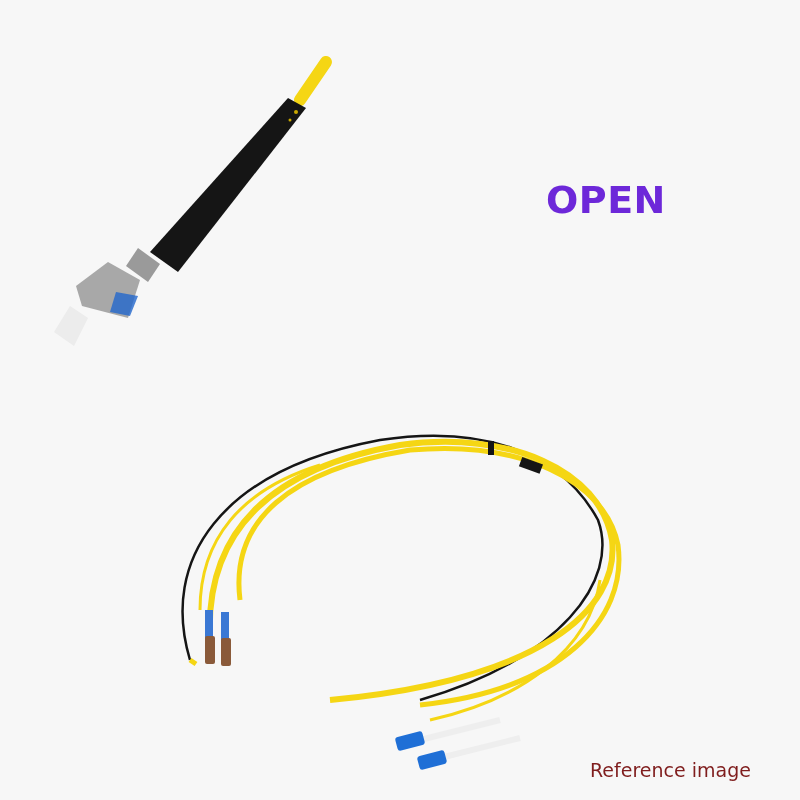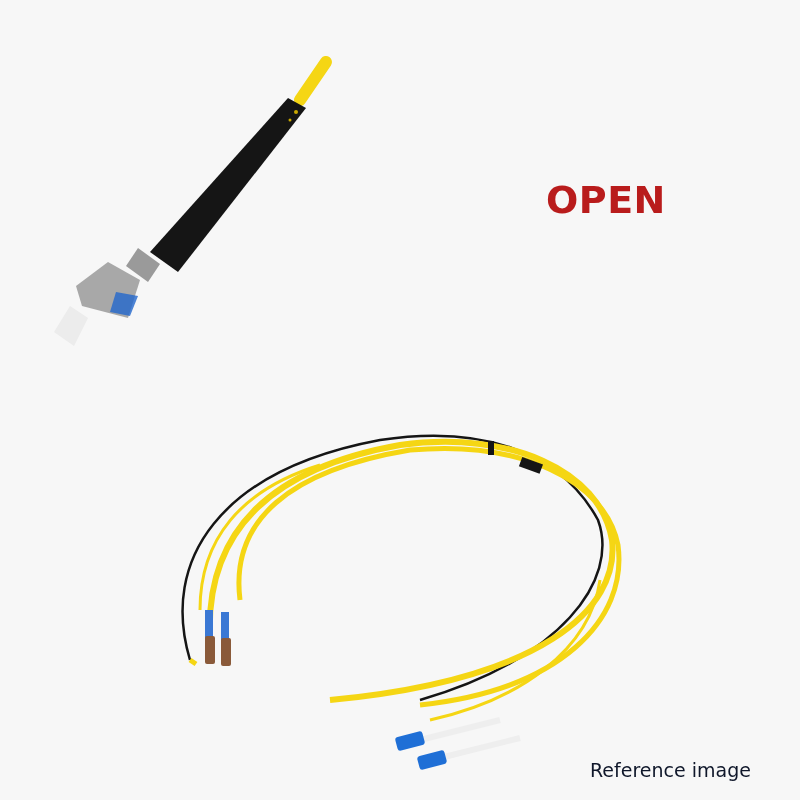--- a/index.html
+++ b/index.html
@@ -1,18 +1,18 @@
 <!DOCTYPE html>
 <html><head>
   <meta charset="utf-8">
   <style>
     html, body { margin: 0; padding: 0; }
     body { width: 800px; height: 800px; background: #f7f7f7; position: relative; overflow: hidden; font-family: "DejaVu Sans", sans-serif; }
-    .open-label { position: absolute; left: 546px; top: 178px; font-size: 38px; font-weight: bold; color: #b91c1c; letter-spacing: 0.5px; }
-    .ref-label { position: absolute; left: 590px; top: 759px; font-size: 19px; color: #0f172a; }
+    .open-label { position: absolute; left: 546px; top: 178px; font-size: 38px; font-weight: bold; color: #6d28d9; letter-spacing: 0.5px; }
+    .ref-label { position: absolute; left: 590px; top: 759px; font-size: 19px; color: #7f1d1d; }
     svg { position: absolute; left: 0; top: 0; }
   </style>
 </head>
 <body>
 
 <svg width="800" height="800">
 
   <g>
     <line x1="300" y1="100" x2="326" y2="62" stroke="#f5d614" stroke-width="12" stroke-linecap="round"></line>
     <polygon points="288,98 306,108 178,272 150,252" fill="#151515"></polygon>

